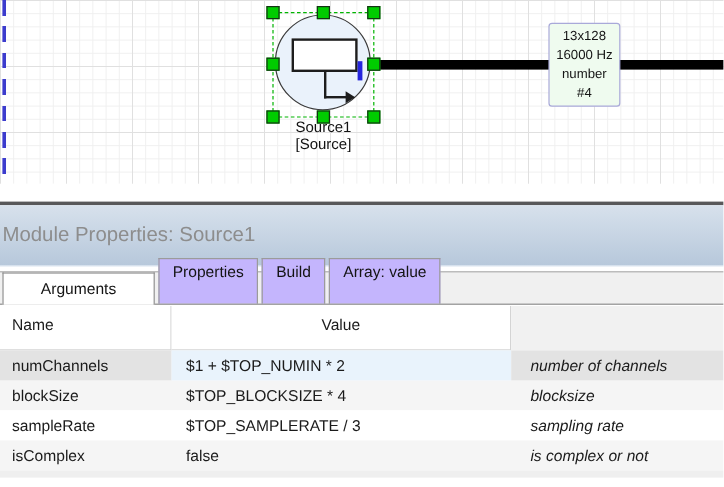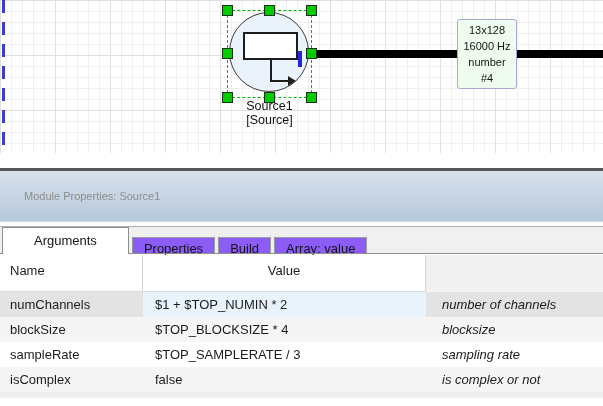--- a/index.html
+++ b/index.html
@@ -49,33 +49,33 @@
 
   #module-caption { position: absolute; left: 212px; top: 99px; width: 115px;
     text-align: center; font-size: 12.5px; line-height: 14px; color: #121212; z-index: 3; }
 
   
   #separator { position: absolute; left: 0; top: 168px; width: 603px; height: 3px; background: #58585a; }
   #panel-header { position: absolute; left: 0; top: 171px; width: 603px; height: 51px;
     background: linear-gradient(to bottom, var(--header-gradient-top, #d7e1ec),
       var(--header-gradient-bottom, #b7c8db));
     border-bottom: 1px solid #cfdcea; }
-  #panel-title { position: absolute; left: 24px; top: 0; line-height: 50px;
-    font-size: 11px; color: #8d8d8d; }
+  #panel-title { position: absolute; left: 2px; top: 0; line-height: 50px;
+    font-size: 17px; color: #8d8d8d; }
 
   #tabstrip { position: absolute; left: 0; top: 226px; width: 603px; height: 28px;
     background: #f0f0f0; border-top: 1px solid #aeaeae;
     display: flex; align-items: flex-end; padding-left: 2px; }
   #tabstrip::after { content: ""; position: absolute; left: 0; right: 0; bottom: 0;
     height: 1px; background: #8f8f8f; }
   .tab { font-size: 13px; color: #141414; white-space: nowrap; margin-right: 3px; cursor: default; }
   .tab.active { position: relative; z-index: 2; height: 27px; line-height: 25px;
     background: #ffffff; border: 1px solid #8f8f8f; border-bottom: none; padding: 0 31px; }
-  .tab.inactive { height: 16px; line-height: 22px; margin-bottom: 1px;
-    background: #8b5cf6; border: 1px solid #9b9b9b; border-bottom: none; padding: 0 11px; }
+  .tab.inactive { height: 38px; line-height: 22px; margin-bottom: 1px;
+    background: #c4b5fd; border: 1px solid #9b9b9b; border-bottom: none; padding: 0 11px; }
 
   #table { position: absolute; left: 0; top: 255px; width: 603px; }
   .trow { display: flex; width: 603px; }
   .cell { overflow: hidden; white-space: nowrap; font-size: 13px; color: #1b1b1b; }
   .c-name { width: 143px; padding-left: 10px; }
   .c-value { width: 283px; padding-left: 12px; }
   .c-desc { width: 177px; padding-left: 16px; font-style: italic; }
   #header-row { height: 37px; }
   #header-row .cell { line-height: 31px; }
   #header-row .c-name { background: #ffffff; border-right: 1px solid #d4d4d4; border-bottom: 1px solid #d8d8d8; }

